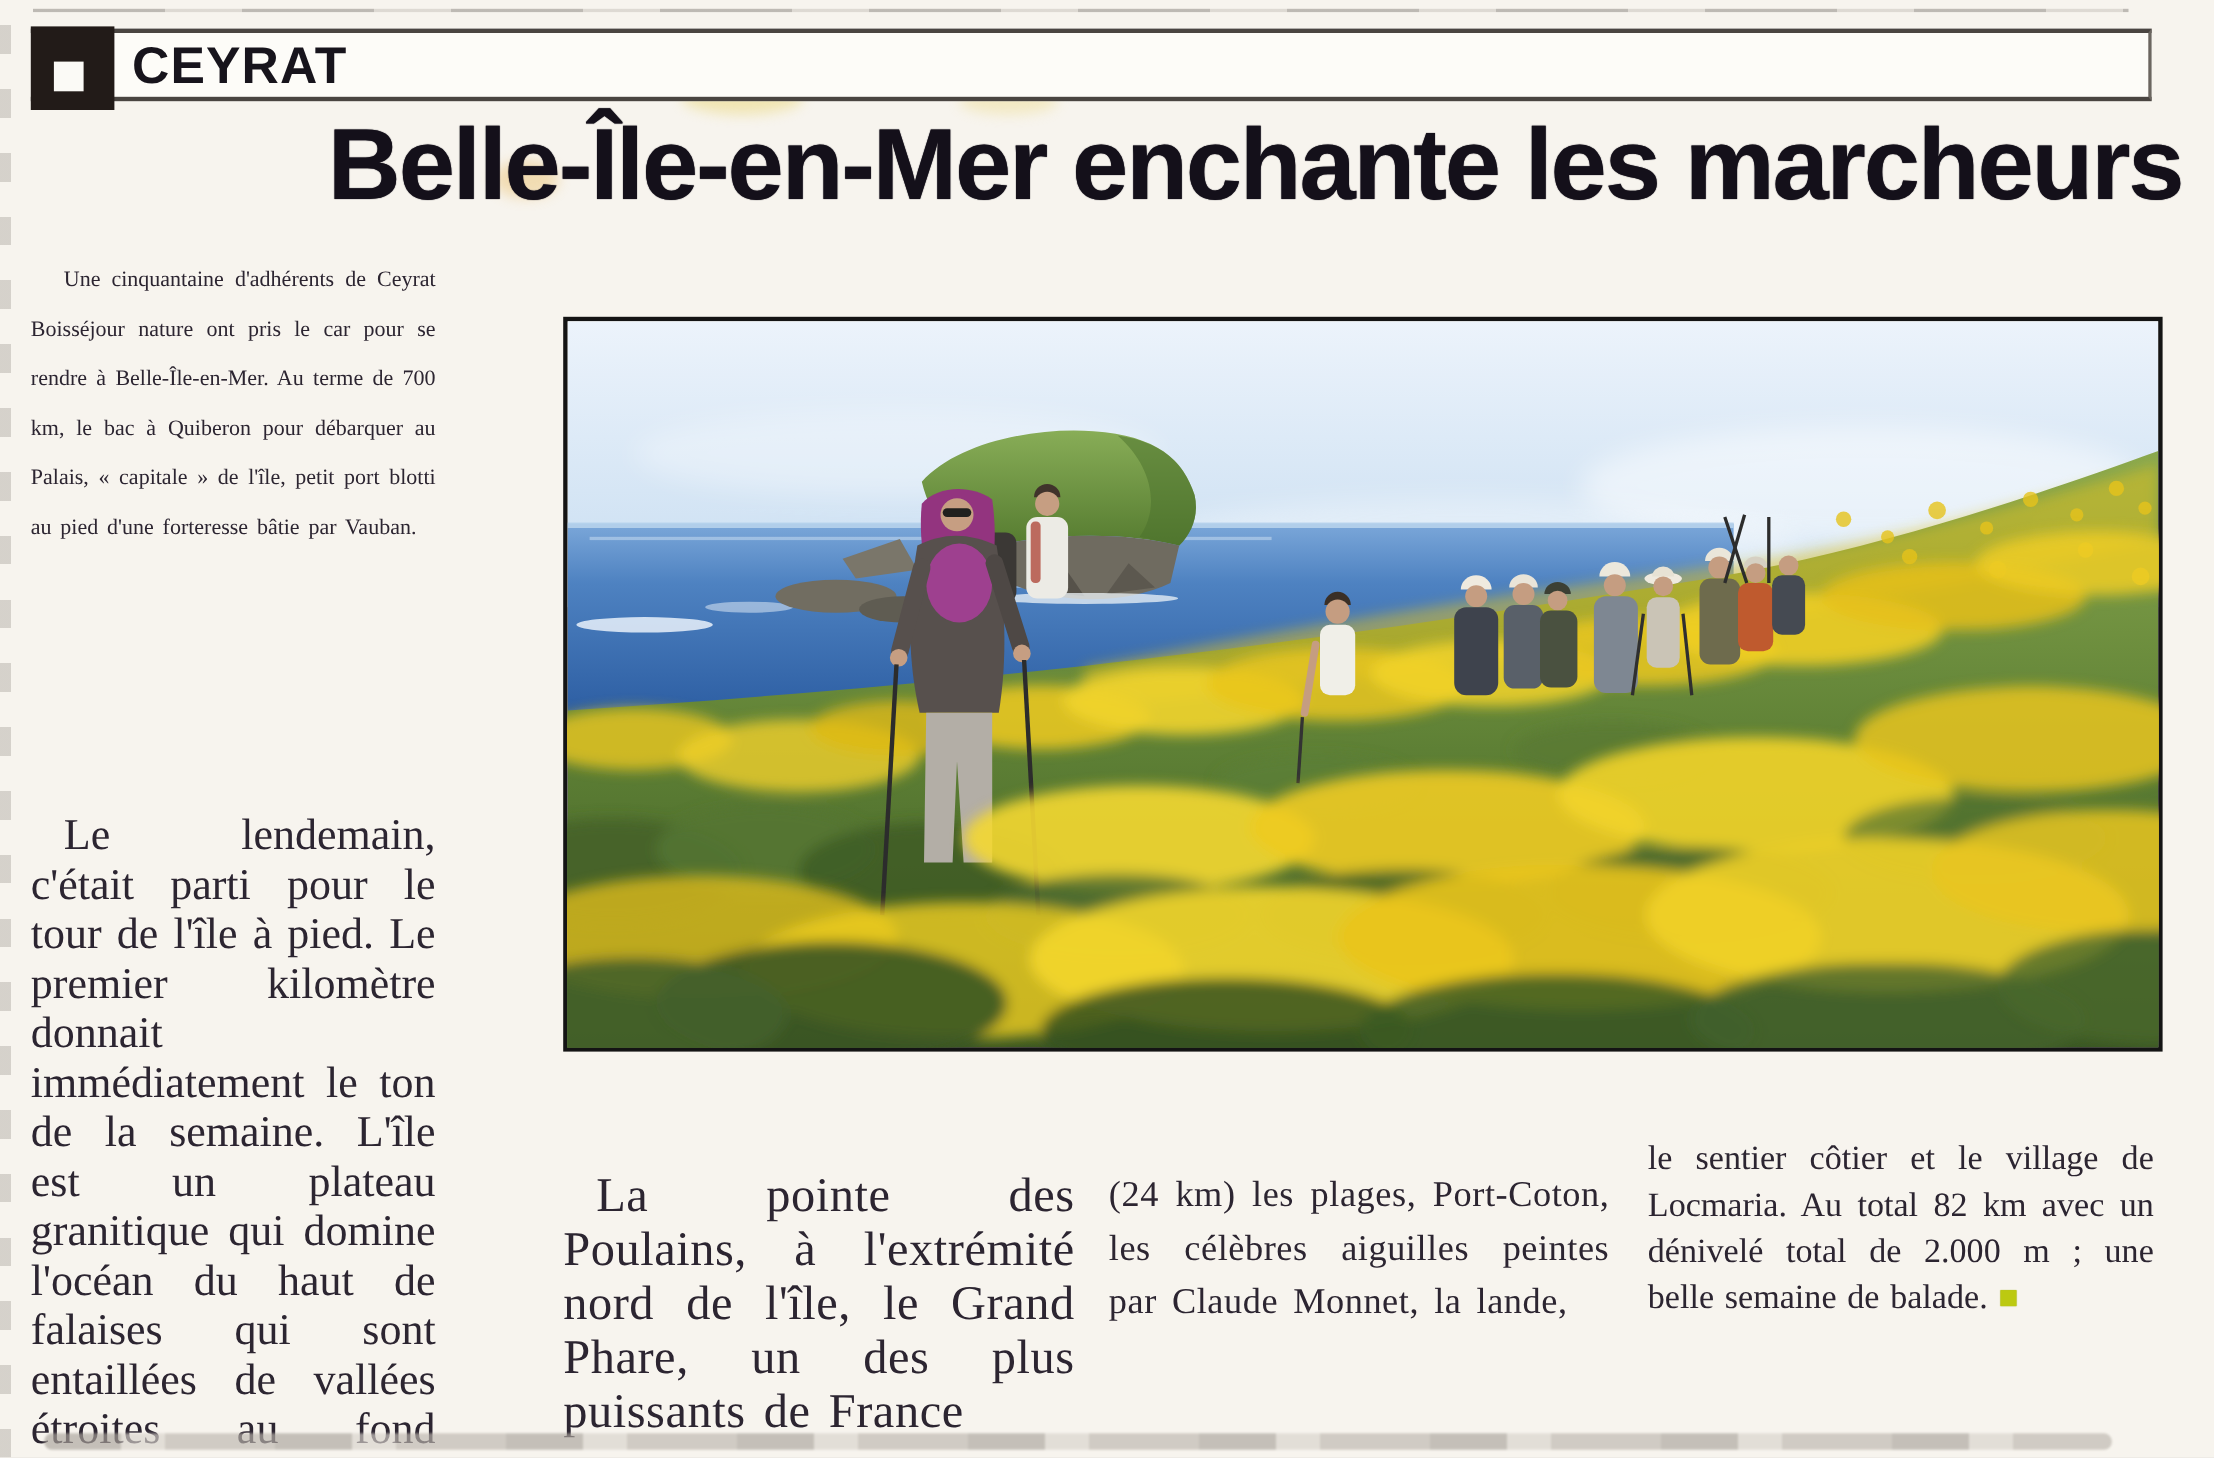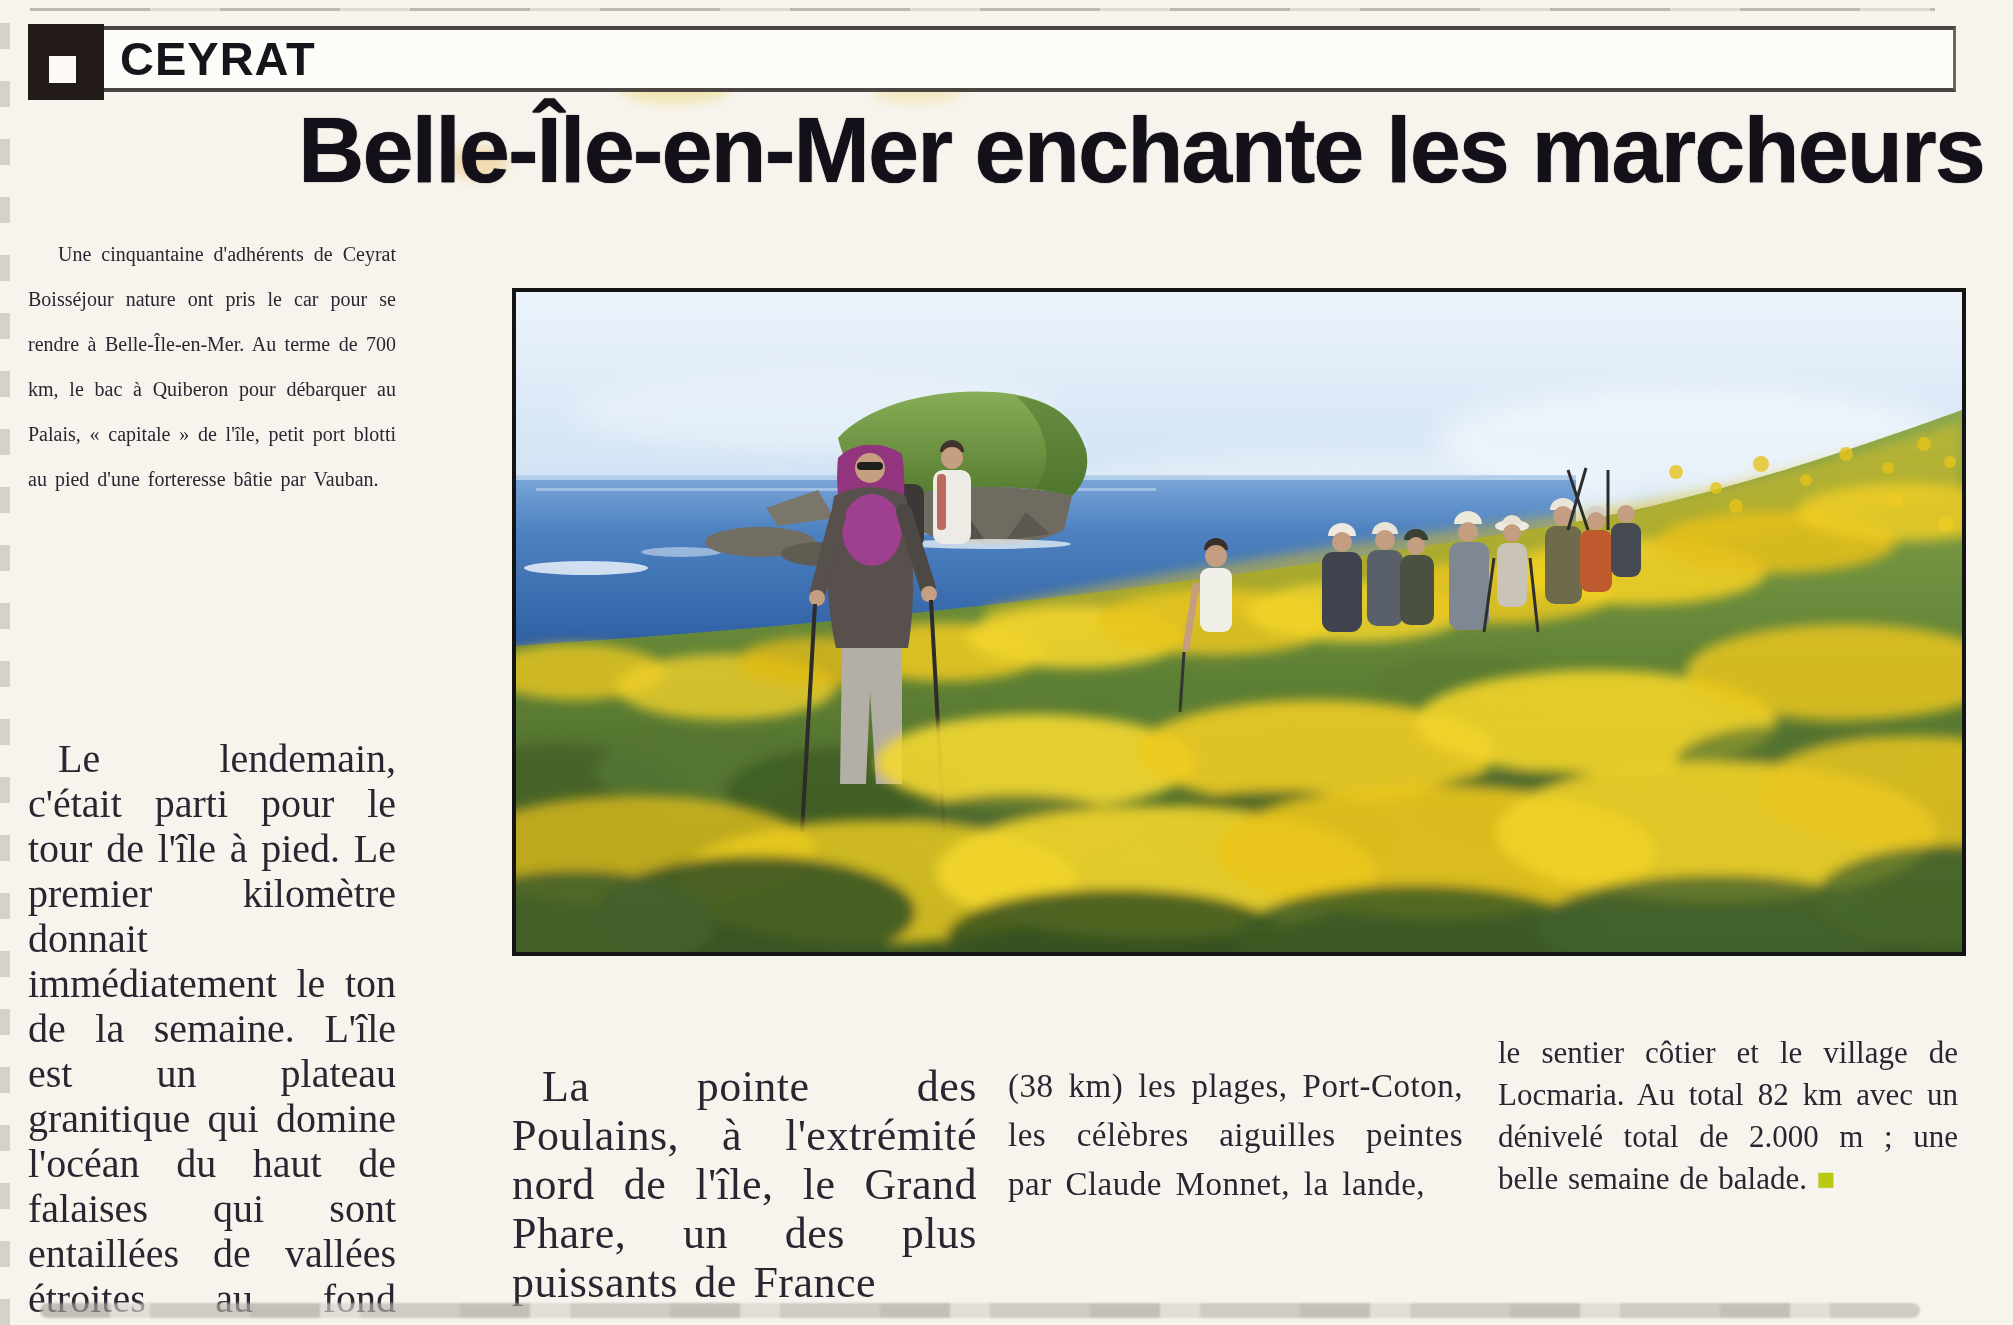--- a/index.html
+++ b/index.html
@@ -231,17 +231,17 @@
         <ellipse cx="60" cy="630" rx="140" ry="52" fill="#44602a" opacity=".9"></ellipse>
         <ellipse cx="600" cy="645" rx="170" ry="48" fill="#35511f" opacity=".85"></ellipse>
         <ellipse cx="900" cy="645" rx="180" ry="52" fill="#3c5a23" opacity=".85"></ellipse>
         <ellipse cx="1200" cy="635" rx="180" ry="52" fill="#44622a" opacity=".8"></ellipse>
         <ellipse cx="1440" cy="605" rx="140" ry="52" fill="#4a682c" opacity=".8"></ellipse>
       </g>
     </svg>
   </figure>
 
   <p class="col col2">La pointe des Poulains, à l'extrémité nord de l'île, le Grand Phare, un des plus puissants de France</p>
-  <p class="col col3">(38 km) les plages, Port-Coton, les célèbres aiguilles peintes par Claude Monnet, la lande,</p>
+  <p class="col col3">(24 km) les plages, Port-Coton, les célèbres aiguilles peintes par Claude Monnet, la lande,</p>
   <p class="col col4"><span>le sentier côtier et le village de Locmaria. Au total 82 km avec un dénivelé total de 2.000 m ; une belle semaine de balade.</span> <span class="end-square">■</span></p>
 
   <div class="bottom-strip"></div>
 </div>
 
 </body></html>

